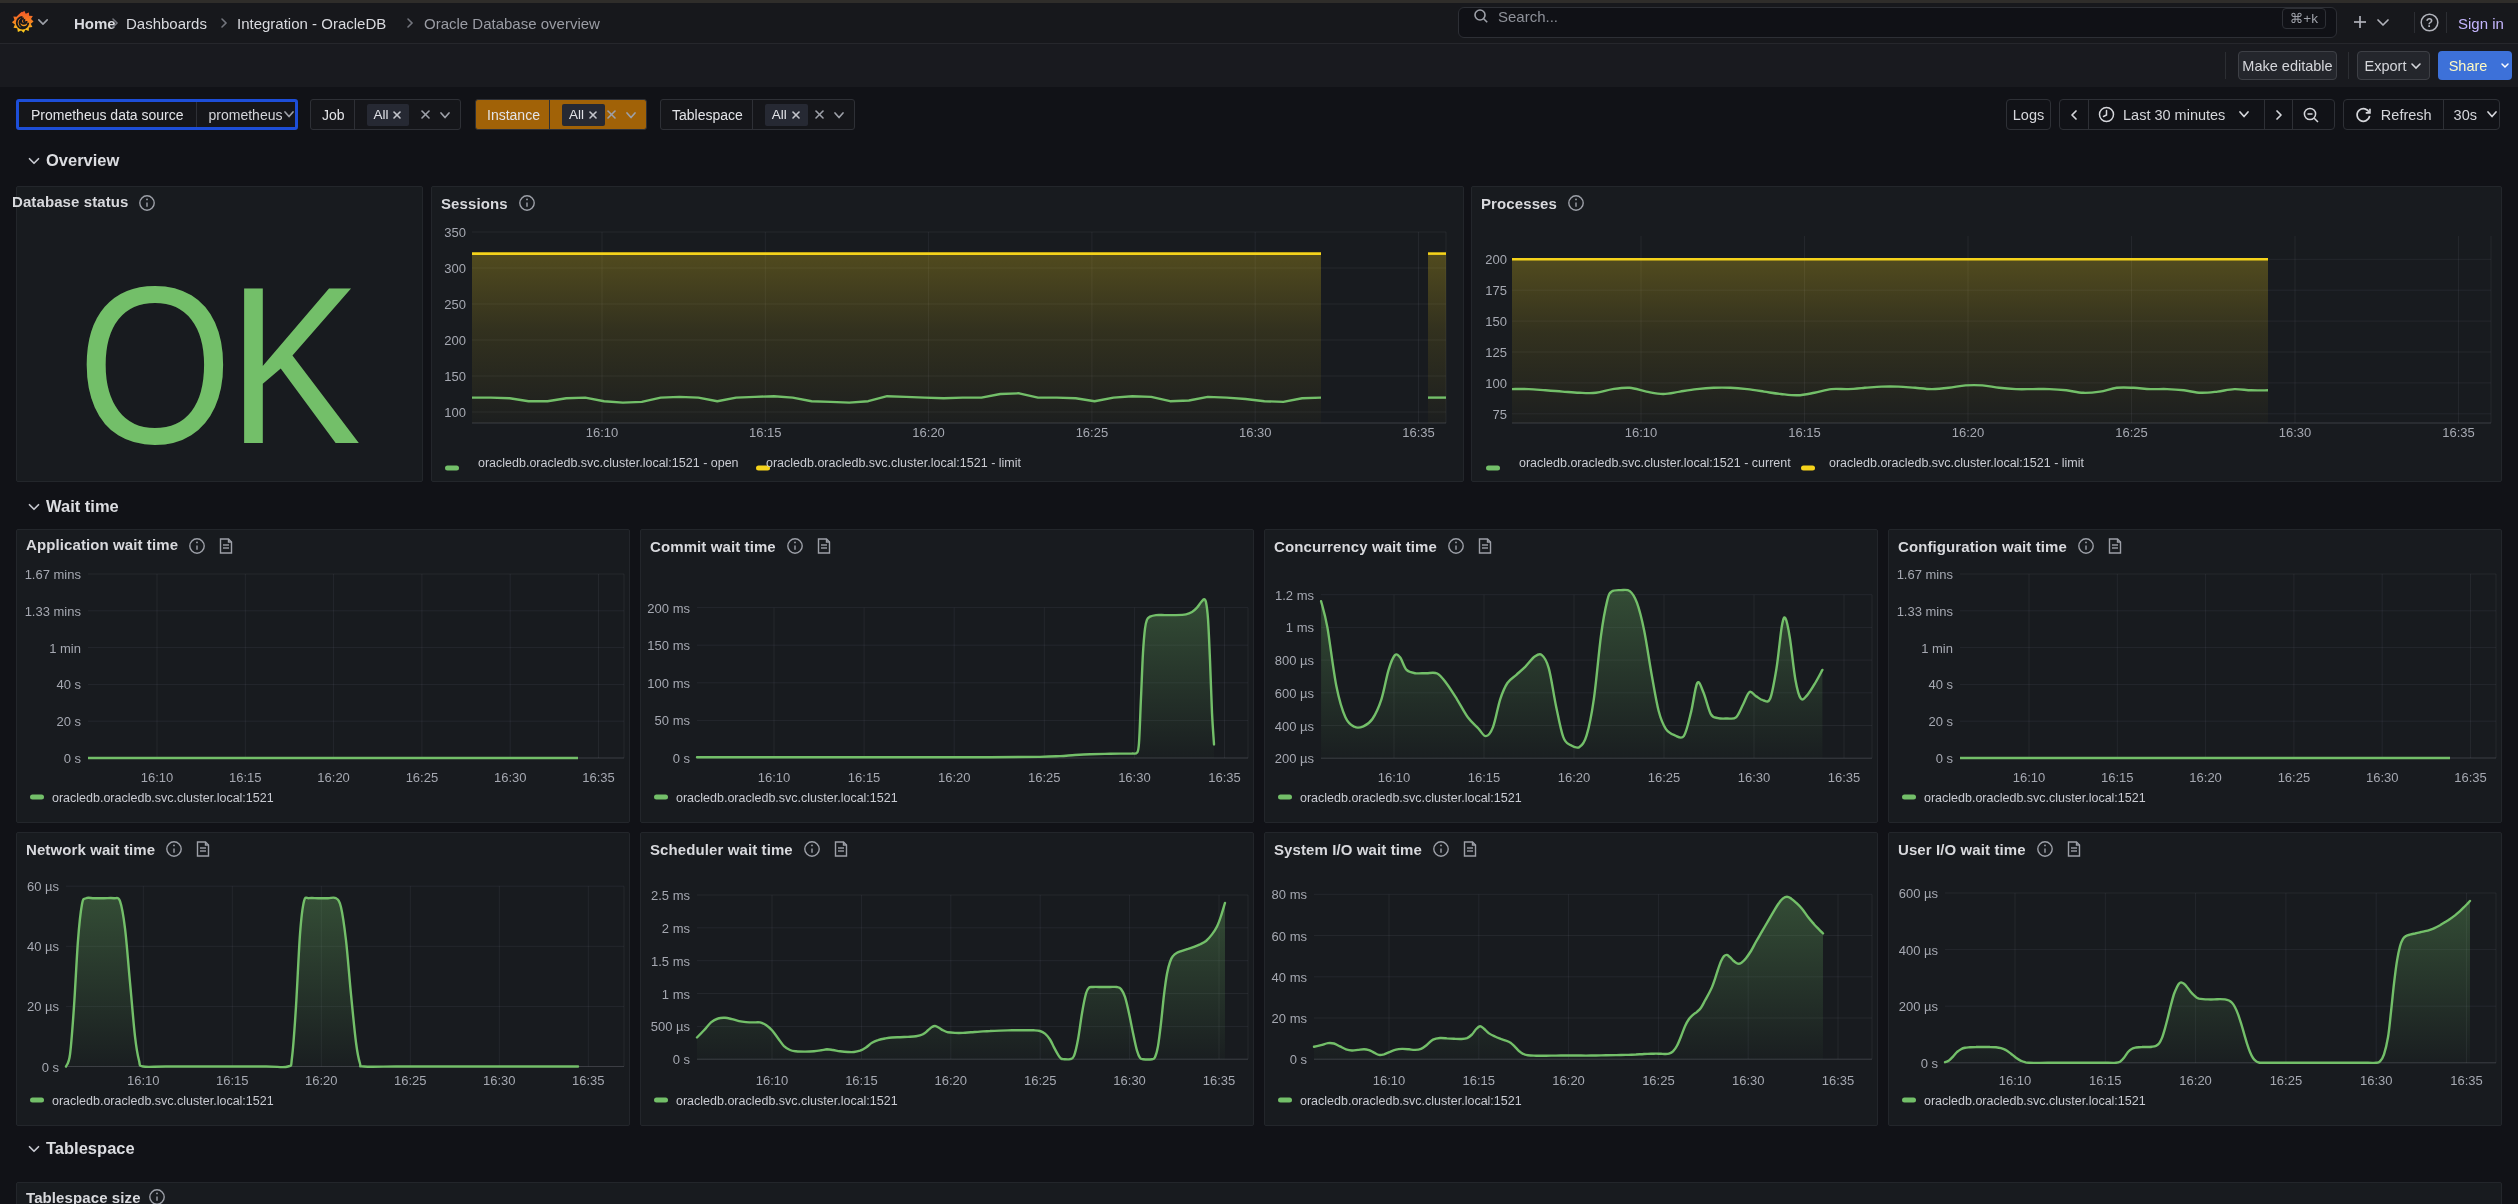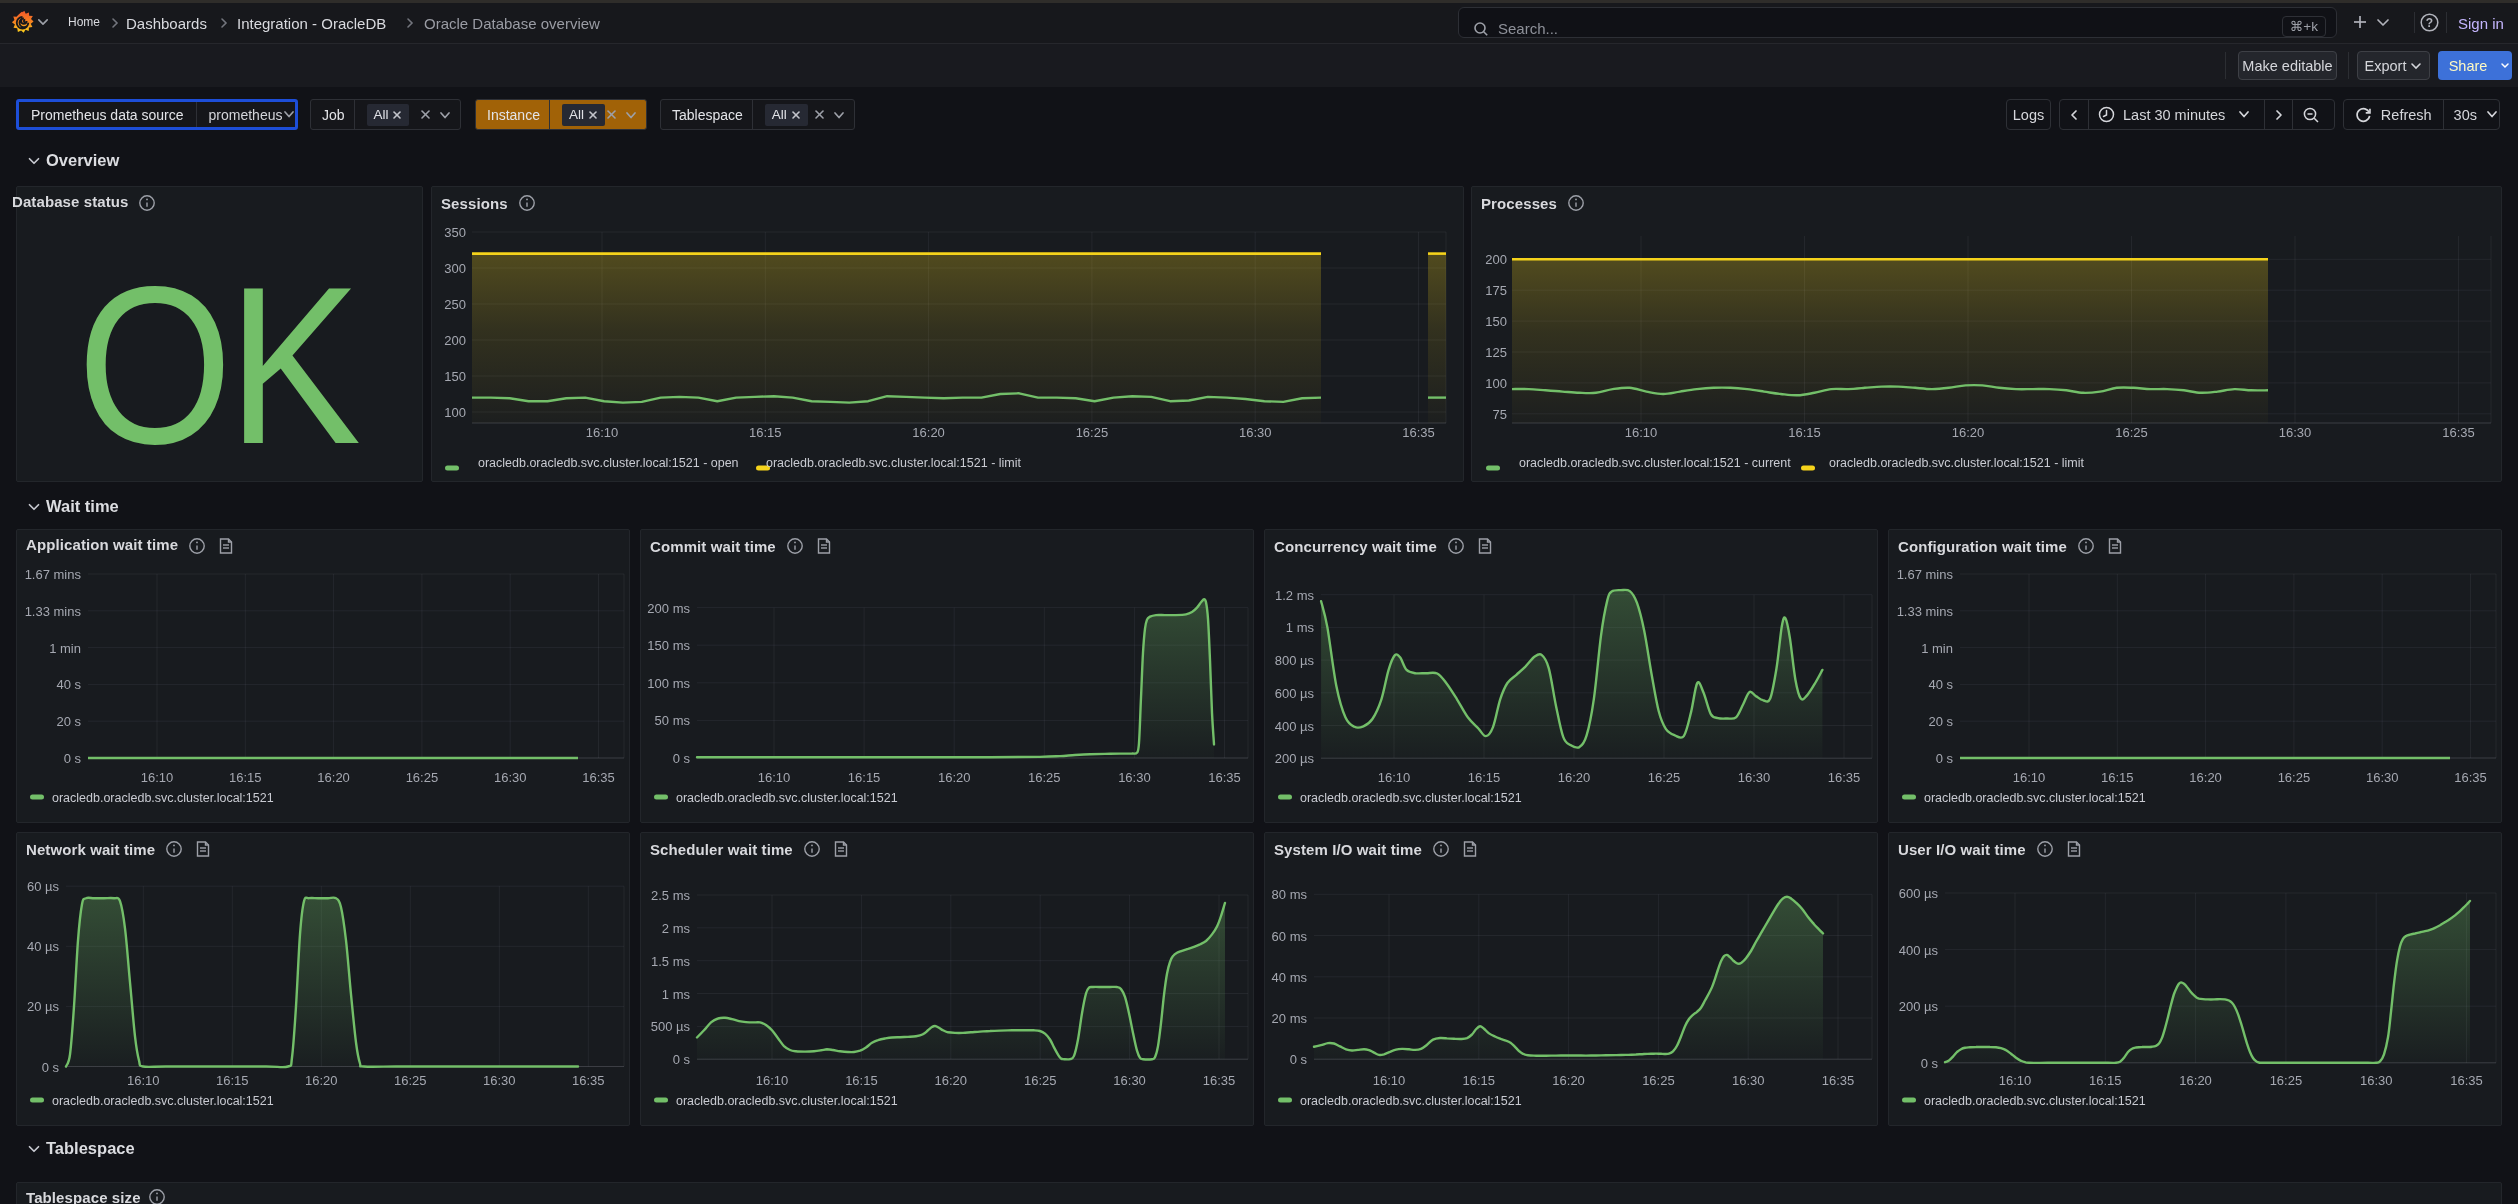--- a/index.html
+++ b/index.html
@@ -23,34 +23,34 @@
       </linearGradient>
     </defs>
 <g fill="url(#glogo)">
       <path d="M24,29 Q50,2 50,9 L58,3 L64,16 L78,10 L79,25 L95,26 L87,39 L98,50 L86,59 L93,74 L78,76 L77,91 L63,86 L55,99 L44,89 L30,95 L27,79 L11,77 L17,63 L4,53 L15,43 L10,28 Z"></path>
     </g>
 <path d="M50,30 a25,25 0 1 0 25,25 a19,19 0 1 1 -19,-19 a12,12 0 1 0 12,12 a6,6 0 1 1 -6,-6" fill="none" stroke="#17181c" stroke-width="8"></path>
 </svg>
 <svg class="abs" style="left:36px;top:17px" width="14" height="12">
     <path d="M2.8,2.9 L7,7.1 L11.2,2.9" stroke="#9da0a8" stroke-width="1.6" fill="none" stroke-linecap="round" stroke-linejoin="round"></path>
   </svg>
-<div class="abs" style="left:68px;top:15px;font-size:12px;font-weight:400;color:#d9dadf">Home</div>
+<div class="abs" style="left:74px;top:15px;font-size:15px;font-weight:700;color:#d9dadf">Home</div>
 <div class="abs" style="left:126px;top:15px;font-size:15px;font-weight:500;color:#d9dadf">Dashboards</div>
 <div class="abs" style="left:237px;top:15px;font-size:15px;font-weight:500;color:#d9dadf">Integration - OracleDB</div>
 <div class="abs" style="left:424px;top:15px;font-size:15px;font-weight:400;color:#9a9ca4">Oracle Database overview</div>
 <svg class="abs" style="left:110px;top:17px" width="10" height="12">
     <path d="M3,2 L7,6 L3,10" stroke="#73757d" stroke-width="1.6" fill="none" stroke-linecap="round"></path>
   </svg>
 <svg class="abs" style="left:219px;top:17px" width="10" height="12">
     <path d="M3,2 L7,6 L3,10" stroke="#73757d" stroke-width="1.6" fill="none" stroke-linecap="round"></path>
   </svg>
 <svg class="abs" style="left:405px;top:17px" width="10" height="12">
     <path d="M3,2 L7,6 L3,10" stroke="#73757d" stroke-width="1.6" fill="none" stroke-linecap="round"></path>
   </svg>
-<div class="abs" style="left:1458px;top:7px;width:879px;height:31px;background:#101116;border:1px solid #2d2f35;border-radius:6px;display:flex;align-items:flex-end">
+<div class="abs" style="left:1458px;top:7px;width:879px;height:31px;background:#101116;border:1px solid #2d2f35;border-radius:6px;display:flex;align-items:flex-start">
 <svg width="16" height="16" style="margin-left:14px">
       <circle cx="7" cy="7" r="5" stroke="#9da0a8" stroke-width="1.6" fill="none"></circle>
       <line x1="10.7" y1="10.7" x2="14.2" y2="14.2" stroke="#9da0a8" stroke-width="1.6"></line>
     </svg>
 <span style="margin-left:9px;font-size:15px;color:#8e9199">Search...</span>
 <span style="margin-left:auto;margin-right:10px;font-size:13.5px;color:#9da0a8;border:1px solid #2e3036;border-radius:4px;padding:1px 7px 2px">⌘+k</span>
 </div>
 <svg class="abs" style="left:2350px;top:12px" width="45" height="20">
 <line x1="10" y1="4" x2="10" y2="16" stroke="#b0b2ba" stroke-width="1.7"></line>
     <line x1="4" y1="10" x2="16" y2="10" stroke="#b0b2ba" stroke-width="1.7"></line>

